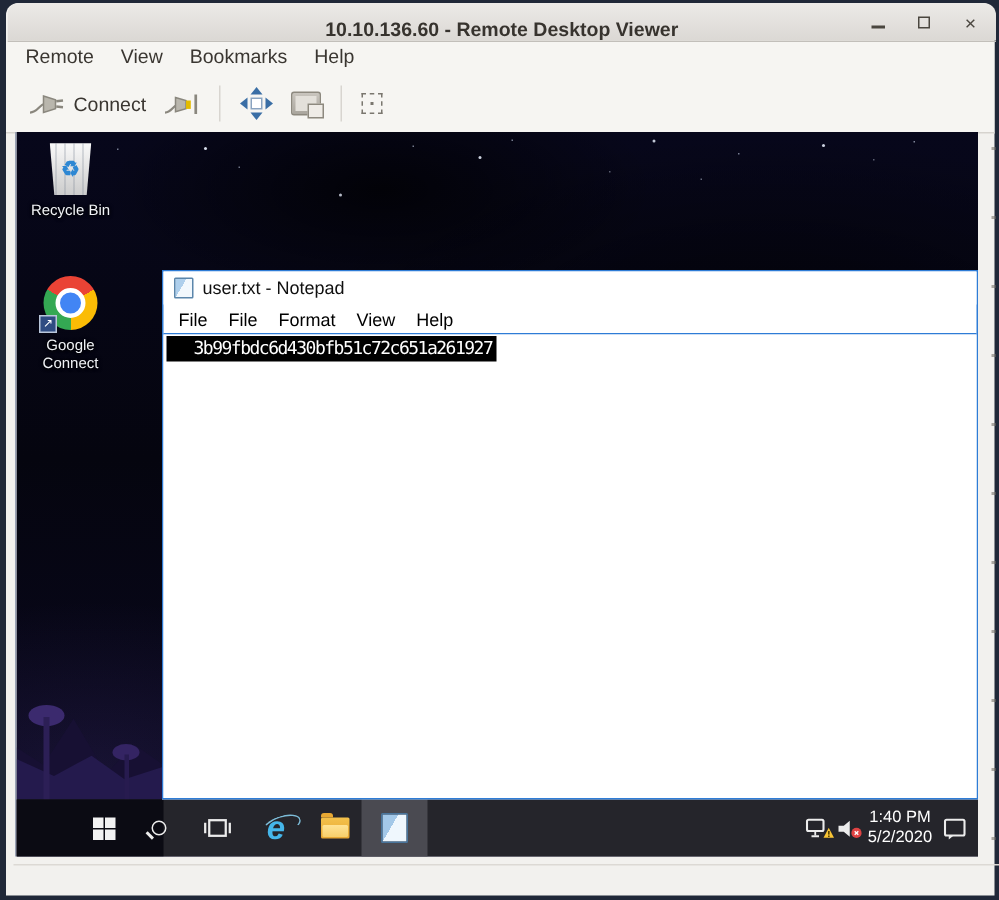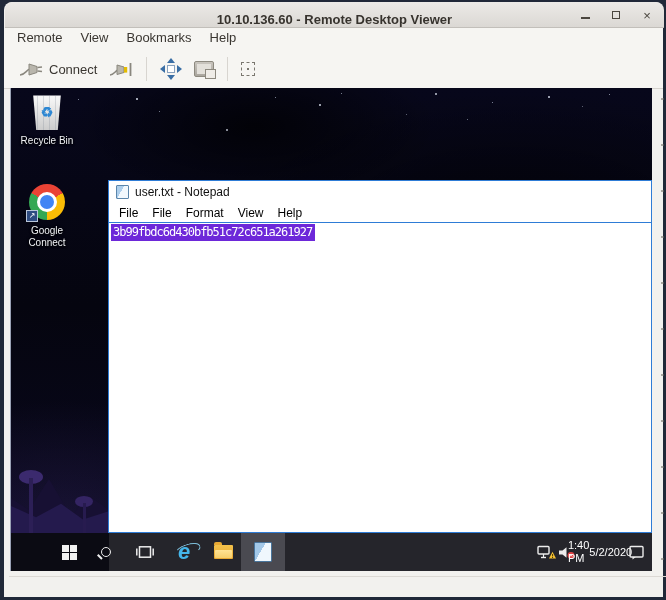--- a/index.html
+++ b/index.html
@@ -84,41 +84,41 @@
   
   .notepad{position:absolute;left:108px;top:180px;width:544px;height:353px;background:#fff;
            border:1px solid #2e7cd6;display:flex;flex-direction:column}
   .np-title{height:22px;display:flex;align-items:center;gap:6px;padding-left:7px;font-size:12px;color:#101010;background:#fff}
   .np-ico{width:13px;height:14px;border:1px solid #5b86ab;border-radius:1px;
           background:linear-gradient(120deg,#aecfec 0 40%,#f2f8fd 40%)}
   .np-menu{height:19px;display:flex;align-items:center;font-size:12px;color:#000000;padding-left:3px}
   .np-menu .mitem{padding:0 7px}
   .np-sep{height:1px;background:#2e7cd6}
   .np-content{flex:1;position:relative;background:#fff}
-  .np-text{position:absolute;left:2px;top:1px;background:#6d28d9;color:#fff;
-           font-family:"DejaVu Sans Mono",monospace;font-size:12px;letter-spacing:-1px;padding:1px 3px 2px 2px}
+  .np-text{position:absolute;left:2px;top:1px;background:#000000;color:#fff;
+           font-family:"DejaVu Sans Mono",monospace;font-size:12px;letter-spacing:-1px;padding:1px 3px 2px 18px}
 
   
   .taskbar{position:absolute;left:0;top:445px;width:642px;height:38px;background:#25252b}
   .taskbar .dark-left{position:absolute;left:0;top:0;width:98px;height:38px;background:#0b0b13}
   .tb{position:absolute;top:0;height:38px;display:flex;align-items:center;justify-content:center}
   .winlogo{width:15px;height:15px;display:grid;grid-template-columns:7px 7px;grid-template-rows:7px 7px;gap:1px}
   .winlogo i{background:#f2f2f2}
   .mag{width:10px;height:10px;border:1.6px solid #ececec;border-radius:50%;position:relative}
   .mag::after{content:"";position:absolute;width:6px;height:1.6px;background:#ececec;left:-5px;bottom:-2px;transform:rotate(45deg)}
   .folder{width:19px;height:14px;position:relative;background:linear-gradient(#f3c14b,#e8a833);border-radius:1px}
   .folder::before{content:"";position:absolute;left:0;top:-3px;width:8px;height:3px;background:#e8a833;border-radius:2px 2px 0 0}
   .folder::after{content:"";position:absolute;left:1px;top:5px;right:1px;bottom:1px;background:linear-gradient(#ffe394,#f7cf6b);border-radius:1px}
   .ie{position:relative;font-size:22px;line-height:1;font-style:italic;font-weight:bold;color:#45b6ea}
   .ie::after{content:"";position:absolute;left:-3px;top:3px;width:24px;height:10px;border:1.5px solid rgba(140,214,246,.85);
              border-radius:50%;border-bottom-color:transparent;border-left-color:transparent;transform:rotate(-18deg)}
   .np-btn{background:#4a4a51}
   .np-ico-lg{width:18px;height:20px;border:1px solid #49759c;border-radius:1px;
              background:linear-gradient(120deg,#a3c8e8 0 40%,#eff7fd 40%)}
-  .clock{display:flex;flex-direction:row;align-items:center;justify-content:center;color:#fff;font-size:11px;line-height:13px}
+  .clock{display:flex;flex-direction:column;align-items:center;justify-content:center;color:#fff;font-size:11px;line-height:13px}
 
   
   .scrollmarks{position:absolute;left:657px;top:96px;width:3px;height:468px;
       background:repeating-linear-gradient(180deg,rgba(110,106,98,.55) 0 2px,transparent 2px 46px)}
   .bottomline{position:absolute;left:5px;top:574px;width:657px;height:1px;background:#dcd9d4}
 </style>
 </head>
 <body>
 
 <div id="stage">

